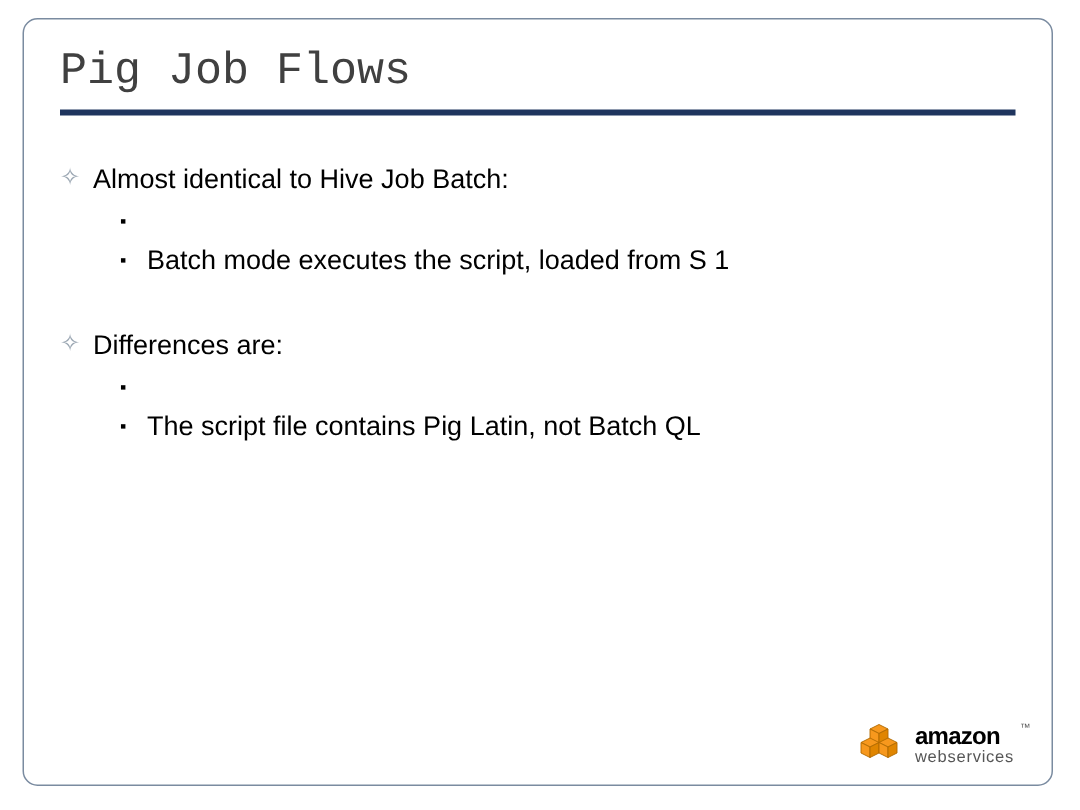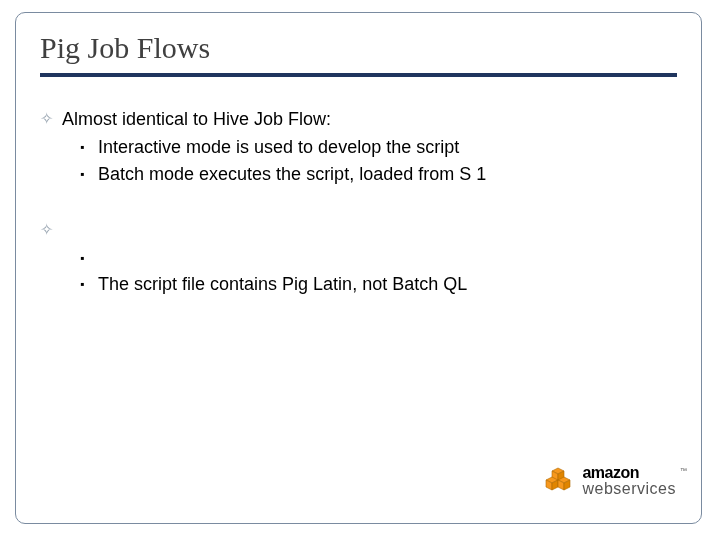--- a/index.html
+++ b/index.html
@@ -14,21 +14,21 @@
   .slide{
     position:absolute;
     left:15px;top:12px;right:18px;bottom:16px;
     border:1px solid #7a8ba0;
     border-radius:10px;
     box-sizing:border-box;
     padding:18px 24px 12px 24px;
   }
   h1.title{
     margin:0 0 8px 0;
-    font-family:Liberation Serif, serif;
+    font-family:Liberation Mono, monospace;
     font-weight:normal;
     font-size:30px;
     color:#404040;
   }
   .rule{
     height:4px;
     background:#1f355e;
     margin:0 0 30px 0;
   }
   .content{
@@ -53,63 +53,63 @@
   }
   .lvl2 .bullet{
     width:18px;flex:0 0 18px;
     color:#000;
     font-size:12px;
     line-height:24px;
   }
   .spacer{height:30px;}
   .logo{
     position:absolute;
-    right:14px;bottom:24px;
-    display:flex;
+    right:14px;bottom:8px;
+    display:flex;align-items:center;
     gap:6px;
   }
   .logo-text{
     display:flex;flex-direction:column;
     font-family:Arial,Helvetica,sans-serif;
     line-height:1;
   }
   .logo-text .top{
     font-size:16px;font-weight:bold;color:#000;letter-spacing:-0.5px;
   }
   .logo-text .bot{
-    font-size:16px;color:#555;letter-spacing:0.5px;
+    font-size:11px;color:#555;letter-spacing:0.5px;
   }
   .tm{font-size:7px;color:#555;align-self:flex-start;margin-top:2px;margin-left:-2px;}
 </style>
 </head>
 <body>
 
 <div class="slide">
   <h1 class="title">Pig Job Flows</h1>
   <div class="rule"></div>
 
   <div class="content">
 
     <div class="lvl1">
       <span class="bullet">✧</span>
-      <span>Almost identical to Hive Job Flow:</span>
+      <span>Almost identical to Hive Job Batch:</span>
     </div>
     <div class="lvl2">
       <span class="bullet">▪</span>
-      <span>Interactive mode is used to develop the script</span>
     </div>
     <div class="lvl2">
       <span class="bullet">▪</span>
       <span>Batch mode executes the script, loaded from S 1</span>
     </div>
 
     <div class="spacer"></div>
 
     <div class="lvl1">
       <span class="bullet">✧</span>
+      <span>Differences are:</span>
     </div>
     <div class="lvl2">
       <span class="bullet">▪</span>
     </div>
     <div class="lvl2">
       <span class="bullet">▪</span>
       <span>The script file contains Pig Latin, not Batch QL</span>
     </div>
 
   </div>

